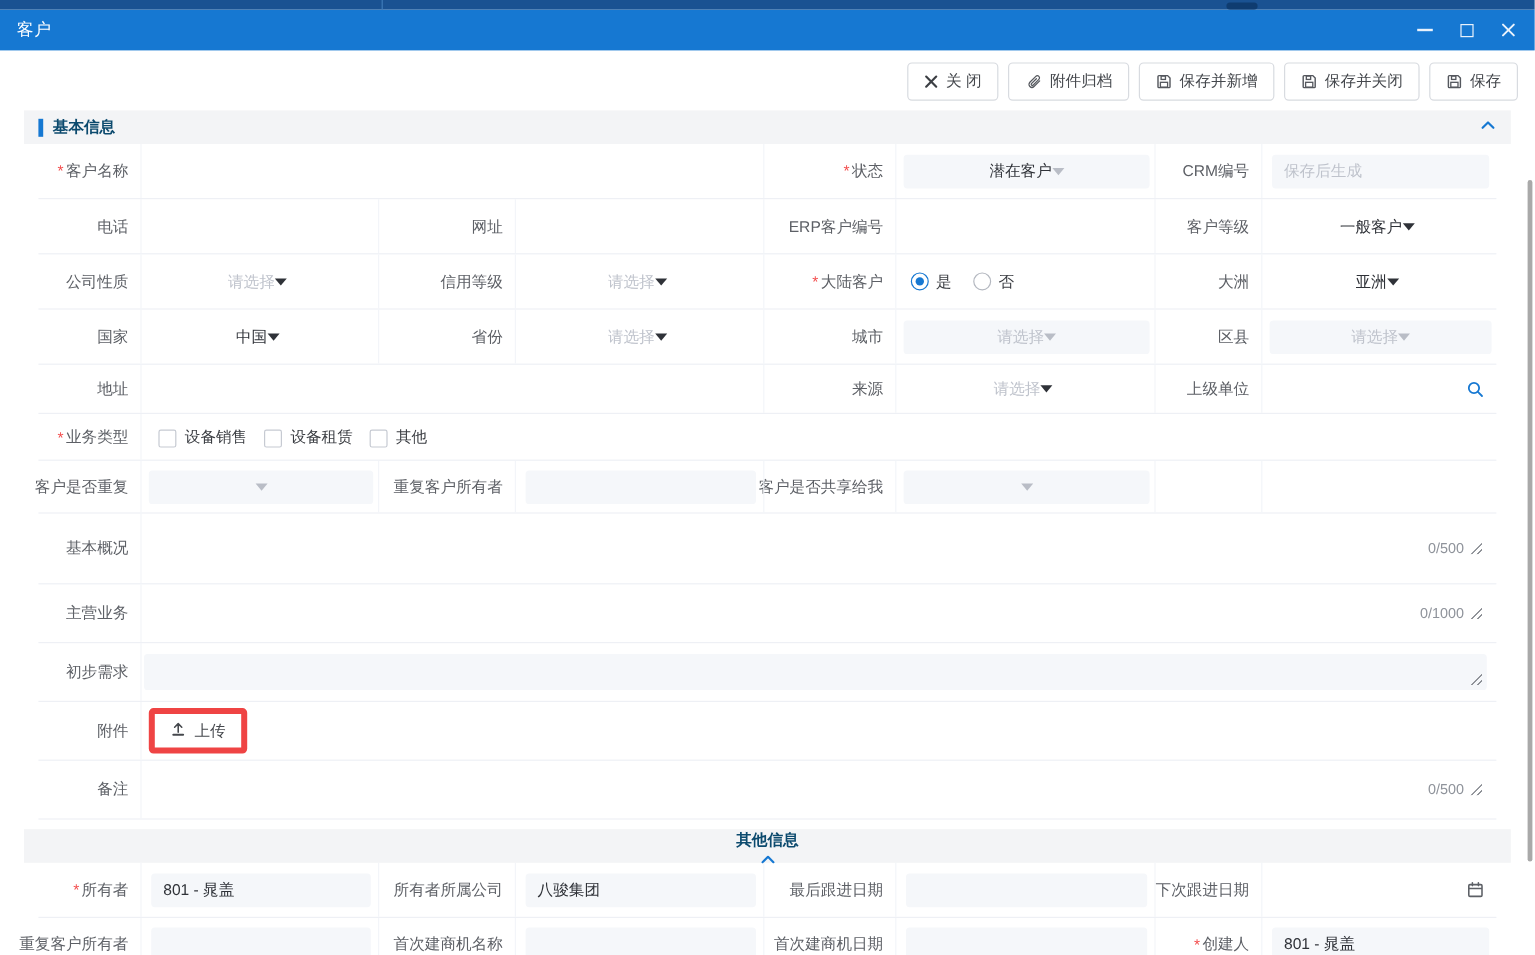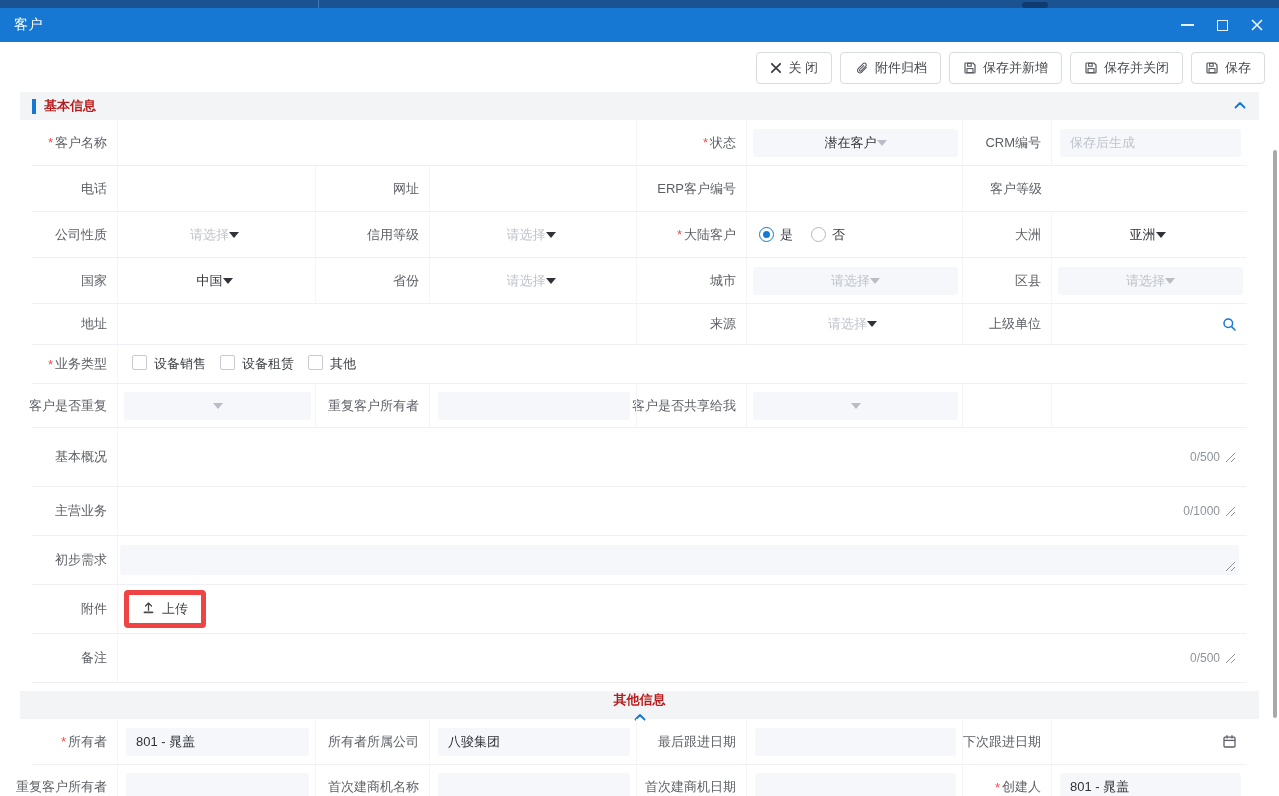--- a/index.html
+++ b/index.html
@@ -21,21 +21,21 @@
   .wclose svg{display:block;}
   
   .toolbar{display:flex;justify-content:flex-end;align-items:flex-end;gap:8px;padding:10px 14px 8px;}
   .tbtn{display:flex;align-items:center;gap:6px;height:30px;padding:0 13px;border:1px solid #d8dbe0;
         border-radius:4px;background:#fff;font-size:13px;color:#45484d;cursor:pointer;white-space:nowrap;}
   .tbtn svg{display:block;}
   
   .shead{height:28px;margin:0 20px;background:#f3f4f6;display:flex;align-items:center;padding:0 12px;}
   .shead.m2{margin-top:8px;flex-direction:column;}
   .sbar{width:4px;height:15px;background:#1678d2;margin-right:8px;}
-  .stitle{font-weight:bold;font-size:13px;color:#b91c1c;flex:1;}
+  .stitle{font-weight:bold;font-size:13px;color:#0c4a6e;flex:1;}
   
   .form{margin:0 32px;}
   .row{display:grid;grid-template-columns:86px 198px 114px 207px 110px 216px 89px 195px;border-bottom:1px solid #eef0f5;}
   .row > div{display:flex;align-items:center;min-width:0;border-right:1px solid #f3f5f9;}
   .row > div:last-child{border-right:none;}
   .h45{height:45px}.h44{height:44px}.h40{height:40px}.h38{height:38px}.h43{height:43px}.h58{height:58px}.h48{height:48px}
   .lbl{justify-content:flex-end;padding-right:10px;color:#5d6066;font-size:13px;white-space:nowrap;overflow:visible;}
   .req{color:#f34d4d;margin-right:2px;}
   .fld{padding-left:8px;font-size:13px;color:#2f3238;position:relative;}
   .sp24{grid-column:2/5;}
@@ -50,21 +50,21 @@
   .inpbox{flex:1;height:28px;background:#f5f7fa;border-radius:3px;margin-right:6px;display:flex;align-items:center;
           padding:0 10px;font-size:13px;color:#2f3238;white-space:nowrap;overflow:hidden;}
   .icon-right{margin-left:auto;margin-right:10px;display:flex;align-items:center;}
   
   .rgroup{display:flex;align-items:center;gap:18px;padding-left:4px;}
   .radio{display:flex;align-items:center;gap:6px;font-size:13px;color:#3a3d42;}
   .rdot{width:13px;height:13px;border-radius:50%;border:1.5px solid #b4b8c0;background:#fff;display:flex;align-items:center;justify-content:center;flex:none;}
   .radio.on .rdot{border-color:#1678d2;}
   .radio.on .rdot::after{content:"";width:7px;height:7px;border-radius:50%;background:#1678d2;}
   .cgroup{display:flex;align-items:center;gap:14px;padding-left:6px;}
-  .check{display:flex;align-items:flex-start;gap:7px;font-size:13px;color:#3a3d42;}
+  .check{display:flex;align-items:flex-end;gap:7px;font-size:13px;color:#3a3d42;}
   .cbox{width:13px;height:13px;border:1px solid #c6cad2;border-radius:2px;background:#fff;flex:none;}
   
   .ta{display:flex;align-items:center;justify-content:flex-end;gap:5px;padding-right:12px;}
   .counter{font-size:12px;color:#8f939b;}
   .grip{width:10px;height:10px;clip-path:polygon(100% 0,100% 100%,0 100%);
         background:repeating-linear-gradient(135deg,#8f9298 0 1.2px,transparent 1.2px 3.6px);flex:none;}
   .tabox{flex:1;height:30px;background:#f5f7fa;border-radius:3px;margin-left:2px;position:relative;}
   .tabox .grip{position:absolute;right:4px;bottom:4px;}
   .upbtn{display:flex;align-items:center;gap:7px;height:28px;padding:0 13px;border:5px solid #ef4444;border-radius:4px;
          background:#fff;font-size:13px;color:#45484d;margin-left:6px;cursor:pointer;}
@@ -186,20 +186,26 @@
         <span>网址</span>
       </div>
     <div class="fld"></div>
     <div class="lbl">
         <span>ERP客户编号</span>
       </div>
     <div class="fld"></div>
     <div class="lbl">
         <span>客户等级</span>
       </div>
+    <div class="fld">
+      <div class="sel">
+          <span class="val">一般客户</span>
+          <span class="arr"></span>
+        </div>
+    </div>
   </div>
 
   <div class="row h45">
     <div class="lbl">
         <span>公司性质</span>
       </div>
     <div class="fld">
       <div class="sel">
           <span class="val ph">请选择</span>
           <span class="arr"></span>

